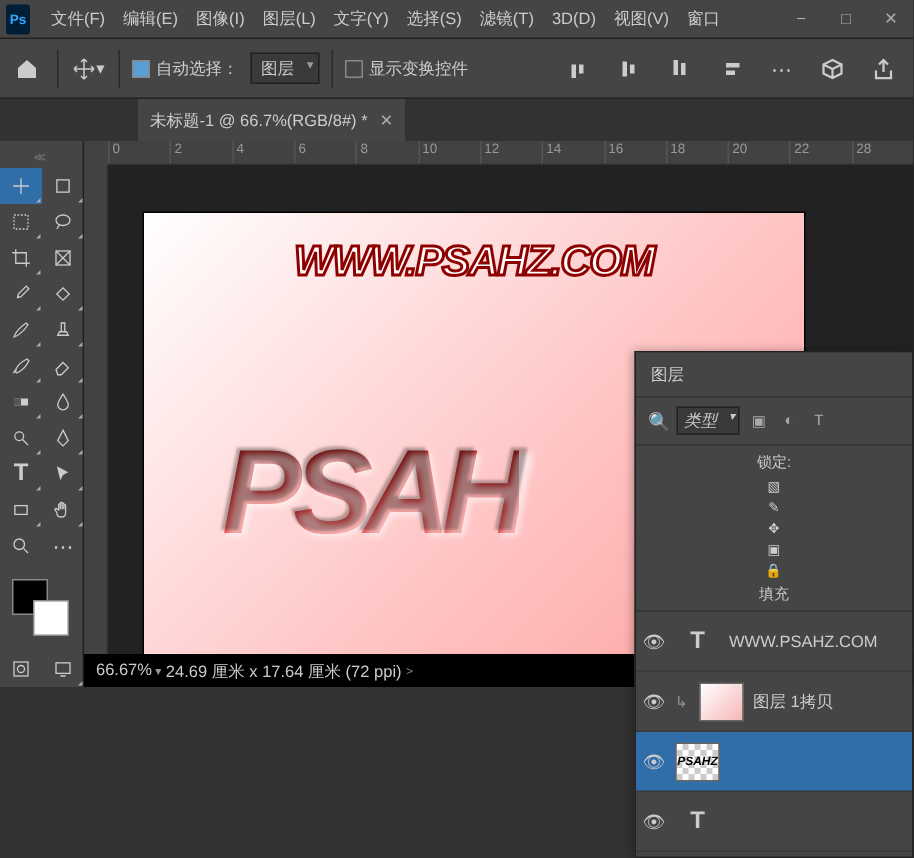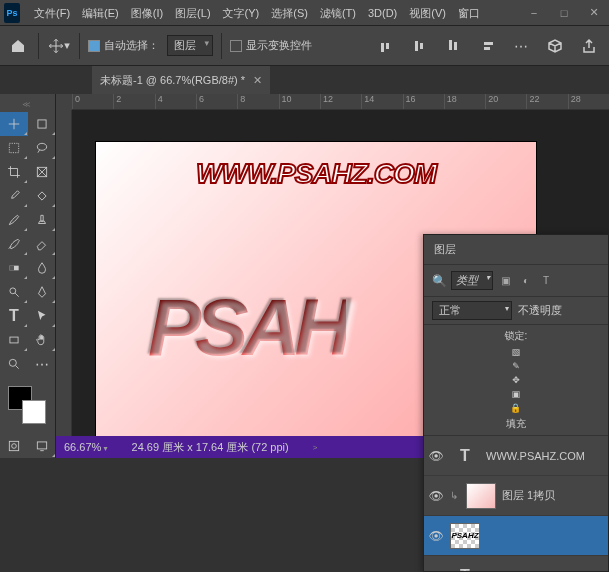--- a/index.html
+++ b/index.html
@@ -33,21 +33,21 @@
 .sw-bg { width: 24px; height: 24px; background: #fff; border: 1px solid #888; position: absolute; left: 22px; top: 18px; }
 .canvas-wrap { flex: 1; background: #222; position: relative; overflow: hidden; }
 .ruler-h { position: absolute; top: 0; left: 16px; right: 0; height: 16px; background: #424242; display: flex; color: #999; font-size: 9px; border-bottom: 1px solid #333; }
 .ruler-h div { flex: 1; border-left: 1px solid #555; padding-left: 2px; }
 .ruler-v { position: absolute; top: 16px; left: 0; width: 16px; bottom: 0; background: #424242; border-right: 1px solid #333; }
 .ruler-corner { position: absolute; top: 0; left: 0; width: 16px; height: 16px; background: #424242; }
 .canvas { position: absolute; left: 40px; top: 48px; width: 440px; height: 370px; background: linear-gradient(135deg,#ffffff 0%,#ffc8c8 50%,#ff9a9a 100%); box-shadow: 0 0 0 1px #000; }
 .wmk { position: absolute; top: 16px; left: 0; right: 0; text-align: center; font-size: 28px; font-weight: 900; font-style: italic; color: #fff; -webkit-text-stroke: 2px #8e0000; letter-spacing: -1px; }
 .big-text { position: absolute; top: 140px; left: 40px; font-size: 80px; font-weight: 900; font-style: italic; color: #b00000; letter-spacing: -6px; text-shadow: -2px -2px 2px rgba(0,0,0,.3), 2px 2px 4px rgba(255,255,255,.6); margin-left: 12px; }
 .big-text span { background: linear-gradient(180deg,#7a0000 0%,#e03030 60%,#ff6060 100%); -webkit-background-clip: text; background-clip: text; color: transparent; }
-.statusbar { background: #4c1d95; height: 22px; display: flex; align-items: center; padding: 0 8px; gap: 24px; color: #ccc; font-size: 11px; }
+.statusbar { background: #000000; height: 22px; display: flex; align-items: center; padding: 0 8px; gap: 3px; color: #ccc; font-size: 11px; }
 .statusbar .z:after { content: " ▾"; font-size: 8px; color: #999; }
 .layers-panel { position: absolute; right: 0; top: 234px; width: 186px; bottom: 0; background: #454545; border: 1px solid #222; box-shadow: -2px 0 6px rgba(0,0,0,.3); display: flex; flex-direction: column; }
 .lp-tab { height: 30px; display: flex; align-items: center; padding: 0 10px; background: #454545; border-bottom: 1px solid #333; }
 .lp-filter { display: flex; align-items: center; gap: 4px; padding: 6px 8px; border-bottom: 1px solid #333; }
 .lp-filter .srch { font-size: 12px; }
 .lp-filter .dd { background: #3a3a3a; border: 1px solid #222; padding: 1px 14px 1px 4px; position: relative; font-size: 11px; font-style: italic; }
 .lp-filter .dd:after { content: "▾"; position: absolute; right: 2px; top: 1px; font-size: 8px; }
 .lp-filter .ico { width: 14px; height: 14px; display: flex; align-items: center; justify-content: center; color: #aaa; font-size: 10px; margin-left: 2px; }
 .lp-mode { display: flex; align-items: center; padding: 4px 8px; gap: 6px; border-bottom: 1px solid #333; }
 .lp-mode .modedd { background: #3a3a3a; border: 1px solid #222; padding: 1px 14px 1px 6px; position: relative; flex: 0 0 80px; }
@@ -336,24 +336,20 @@
   <div class="lp-tab">
       <span>图层</span>
     </div>
   <div class="lp-filter">
     <span class="srch">🔍</span>
     <span class="dd">类型</span>
     <span class="ico">▣</span>
     <span class="ico">◐</span>
     <span class="ico">T</span>
   </div>
-  <div class="lp-mode">
-    <span class="modedd">正常</span>
-    <span>不透明度</span>
-  </div>
   <div class="lp-lock">
     <span>锁定:</span>
     <span class="ico">▧</span>
     <span class="ico">✎</span>
     <span class="ico">✥</span>
     <span class="ico">▣</span>
     <span class="ico">🔒</span>
     <span>填充</span>
   </div>
   <div class="layer-list">

